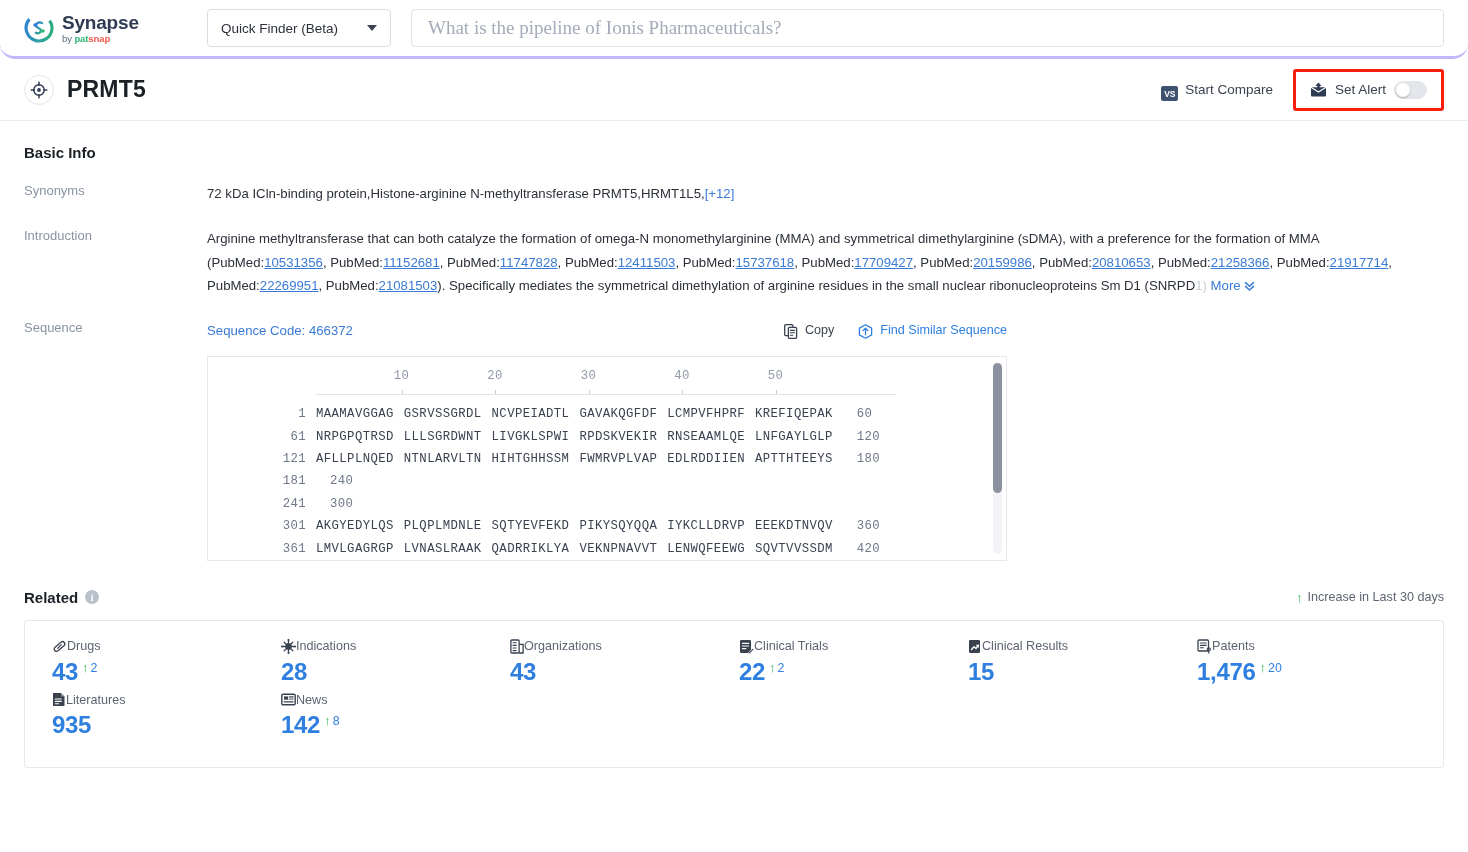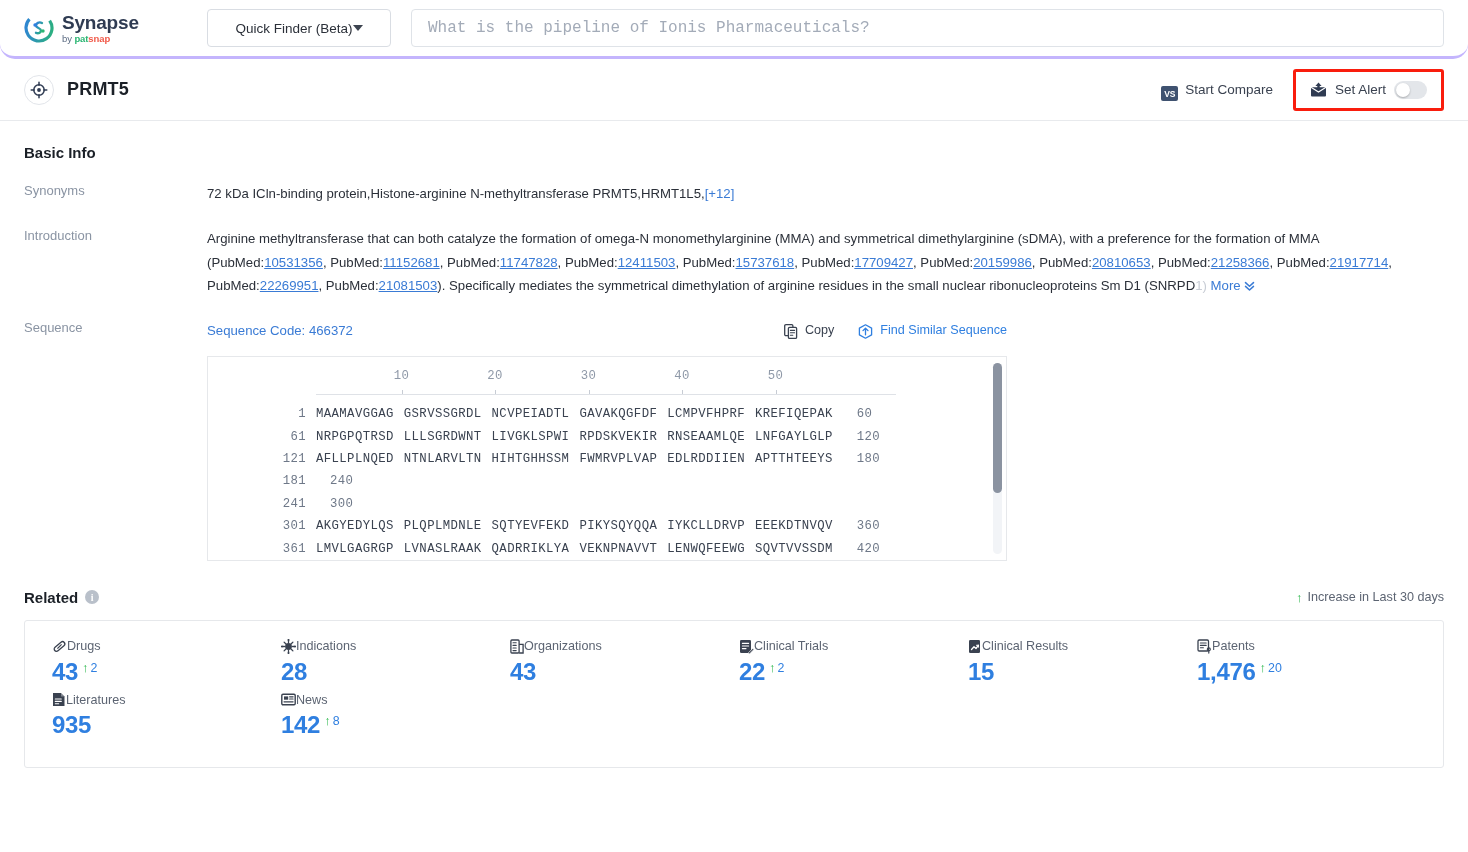--- a/index.html
+++ b/index.html
@@ -28,55 +28,55 @@
   .logo-title{ font-size:19px; font-weight:bold; color:#2f3b52; letter-spacing:-0.2px; }
   .logo-sub{ font-size:9.5px; font-weight:bold; margin-top:2px; letter-spacing:-0.1px; }
   .logo-sub .by{ color:#5b6b82; font-weight:normal; }
   .logo-sub .pat{ color:#2bb673; }
   .logo-sub .snap{ color:#f15a4a; }
 
   .finder{
     margin-left:43px;
     width:184px; height:38px;
     border:1px solid #d9dde3; border-radius:4px;
-    display:flex; align-items:center; justify-content:center;
+    display:flex; align-items:center; justify-content:space-between;
     padding:0 13px;
     font-size:13.5px; color:#2b3039;
     background:#fff; cursor:pointer;
   }
   .caret{ width:0;height:0;border-left:5px solid transparent;border-right:5px solid transparent;border-top:6px solid #3d4450; }
 
   .searchbox{
     margin-left:20px;
     flex:1; height:38px; margin-right:24px;
     border:1px solid #dfe3e8; border-radius:4px;
     display:flex; align-items:center; padding:0 14px;
     background:#fff;
   }
   .searchbox input{
     border:0; outline:0; width:100%; height:100%;
-    font-family:Liberation Mono, monospace; font-size:16px; color:#0c4a6e; background:transparent;
+    font-family:Liberation Serif, serif; font-size:19px; color:#0c4a6e; background:transparent;
   }
   .searchbox input::placeholder{ color:#a3abb8; }
 
   
   .subhead{
     height:62px; width:100%;
     border-bottom:1px solid #e8eaed;
     display:flex; align-items:center;
     padding:0 24px 0 24px;
     background:#fff;
   }
   .target-icon{
     width:30px;height:30px;border-radius:50%;
     border:1px solid #e2e5ea;
     display:flex;align-items:center;justify-content:center;
     margin-right:13px; flex:0 0 30px;
   }
-  .page-title{ font-size:18px; font-weight:bold; color:#1b2027; letter-spacing:0.2px;}
+  .page-title{ font-size:23px; font-weight:bold; color:#1b2027; letter-spacing:0.2px;}
   .subhead-right{ margin-left:auto; display:flex; align-items:center; }
   .compare-btn{
     display:flex;align-items:center;gap:7px;
     font-size:13.5px;color:#3a4250;cursor:pointer;
     margin-right:20px;
   }
   .vs-badge{
     width:17px;height:15px;border-radius:2px;background:#3f5270;
     color:#fff;font-size:8.5px;font-weight:bold;
     display:flex;align-items:center;justify-content:center;letter-spacing:-0.3px;margin-top:8px;

